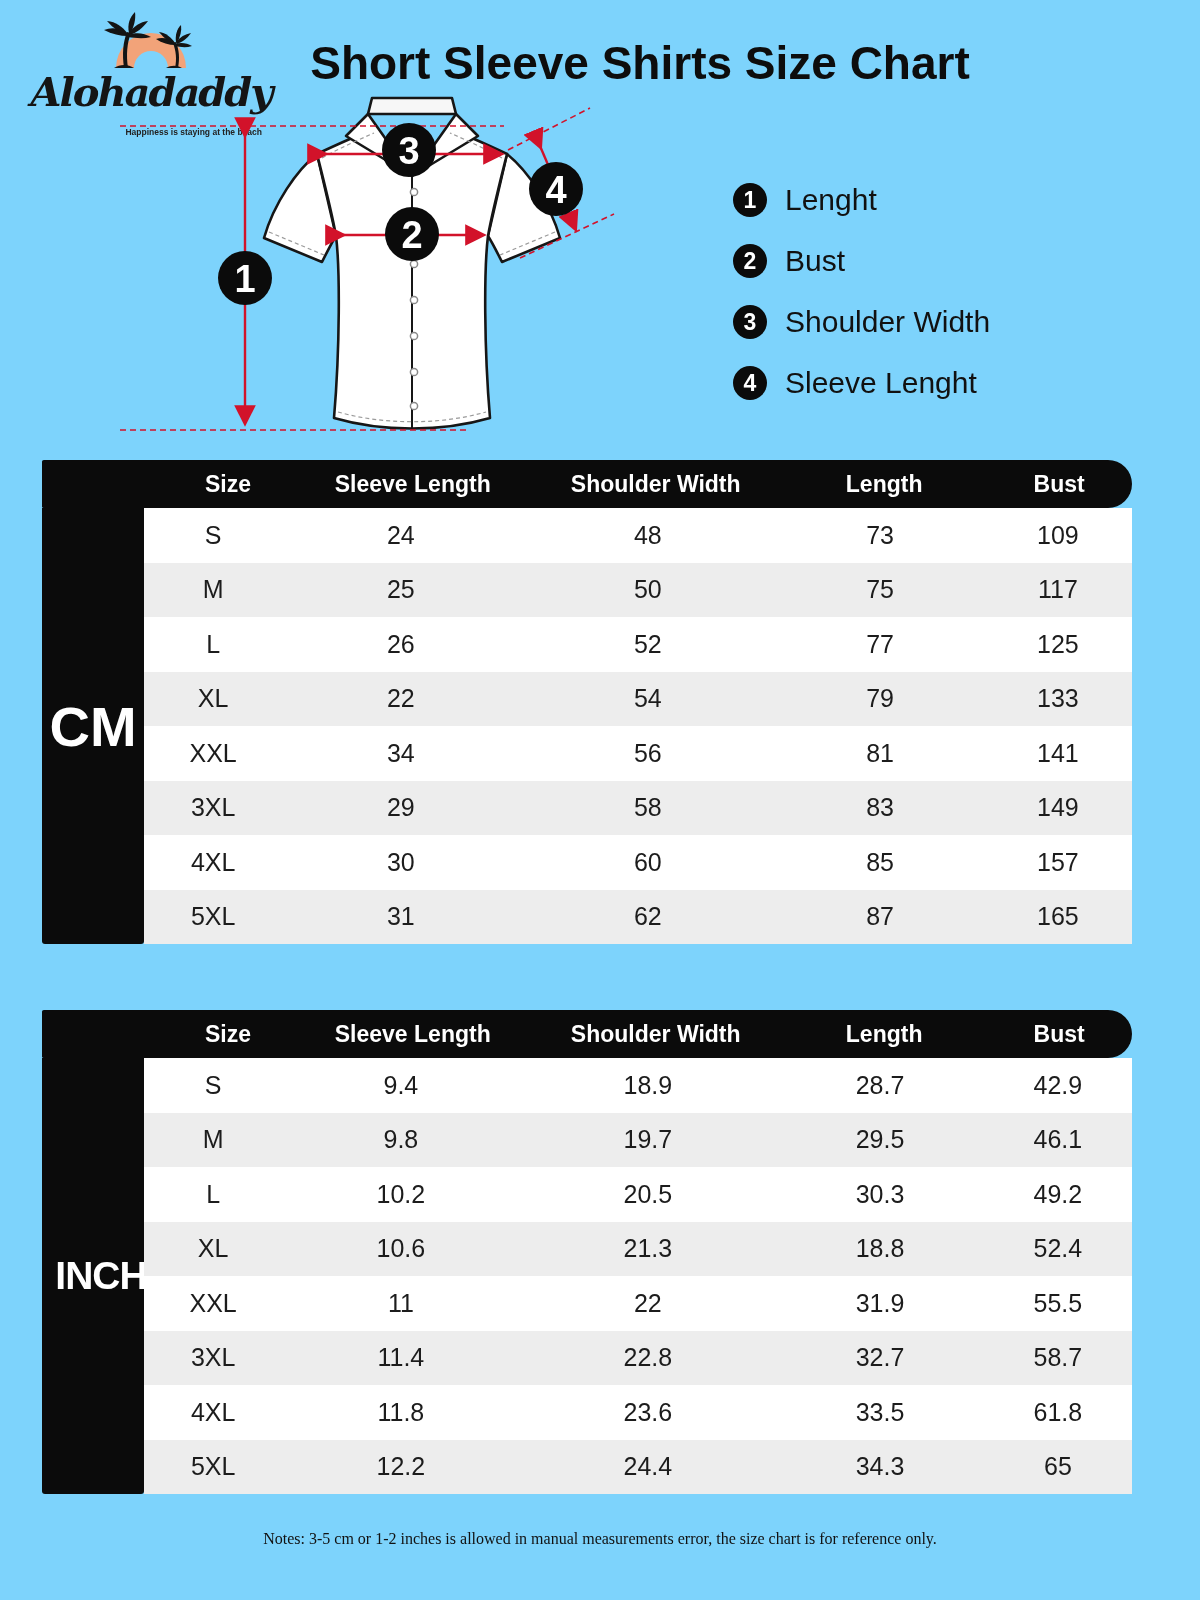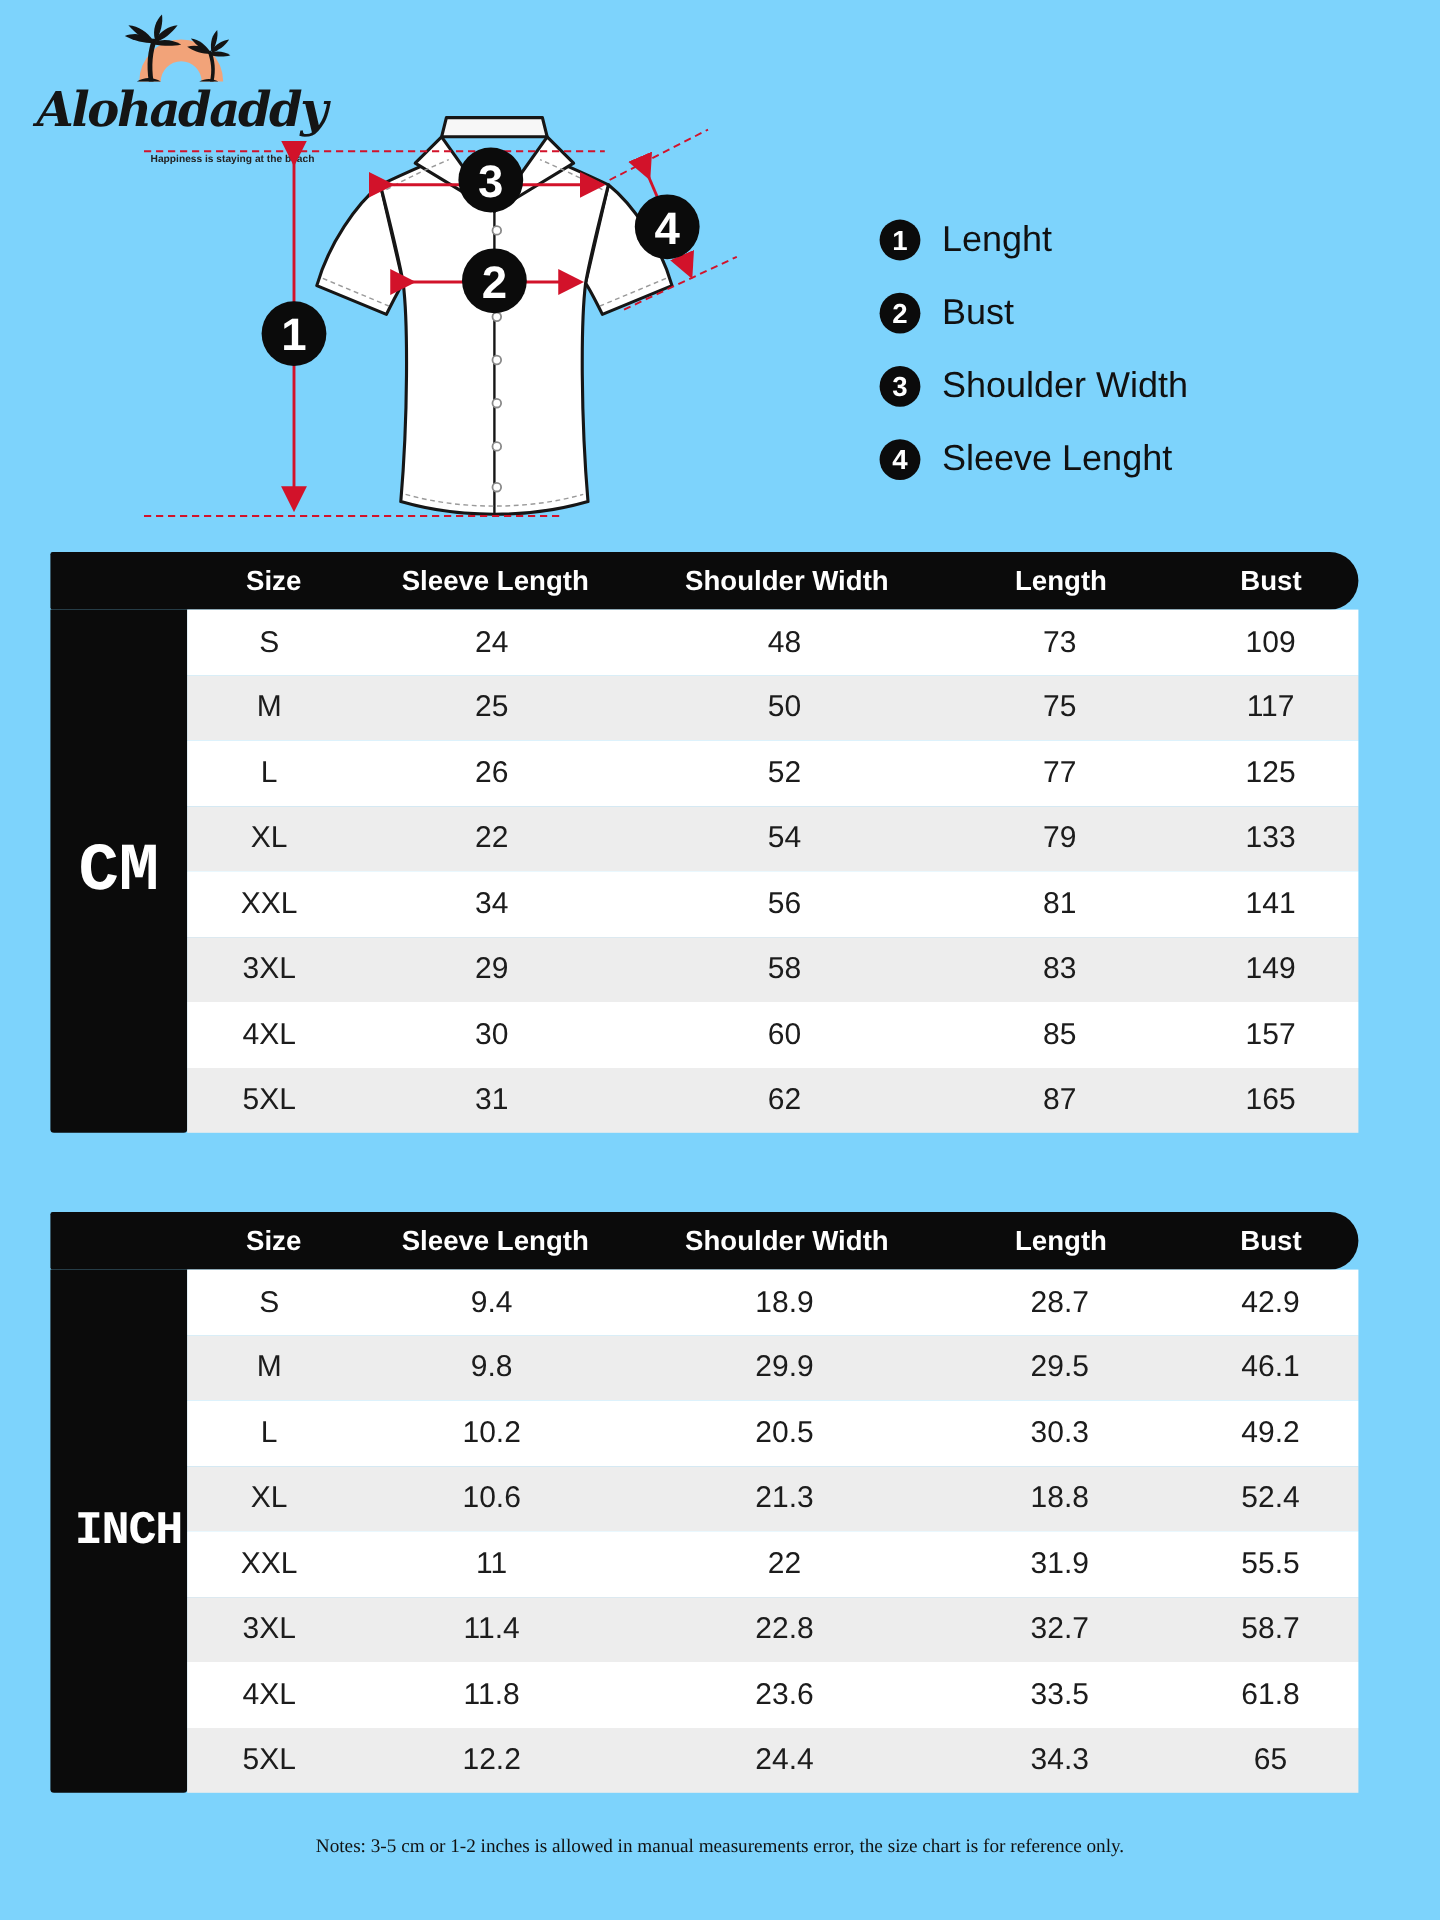--- a/index.html
+++ b/index.html
@@ -21,21 +21,21 @@
   .legend-item { display:flex; align-items:center; gap:18px; height:40px; margin-bottom:21px; }
   .numcircle { width:34px; height:34px; border-radius:50%; background:#0b0b0b; color:#fff; display:flex; align-items:center; justify-content:center; font-size:23px; font-weight:bold; flex:0 0 34px; }
   .legend-label { font-size:30px; color:#111; }
 
   
   .size-table { position:absolute; left:42px; width:1090px; }
   .size-table.cm   { top:460px; }
   .size-table.inch { top:1010px; }
   .st-header { display:grid; grid-template-columns:106px 14fr 24fr 26fr 21fr 15fr; align-items:center; height:48px; background:#0b0b0b; border-radius:2px 26px 26px 2px; color:#fff; font-weight:bold; font-size:23px; text-align:center;padding-left:12px; }
   .st-body { display:flex; }
-  .st-sidebar { width:114px; background:#0b0b0b; color:#fff; display:flex; align-items:center; justify-content:center; font-weight:bold; border-radius:0 0 3px 3px;font-family:Liberation Mono, monospace; }
+  .st-sidebar { width:102px; background:#0b0b0b; color:#fff; display:flex; align-items:center; justify-content:center; font-weight:bold; border-radius:0 0 3px 3px; }
   .cm  .st-sidebar { font-size:56px; letter-spacing:0; }
   .inch .st-sidebar { font-size:39px; letter-spacing:-1px;padding-left:16px; }
   .st-rows { flex:1; }
   .st-row { display:grid; grid-template-columns:14fr 24fr 26fr 21fr 15fr; align-items:center; height:54.5px; text-align:center; font-size:25px; color:#1c1c1c; background:#fff; }
   .st-row:nth-child(even) { background:#ededed; }
 
   
   .notes { position:absolute; left:0; top:1530px; width:1200px; text-align:center; font-size:16px; color:#111;font-family:Liberation Serif, serif; }
 </style>
 </head>
@@ -64,20 +64,21 @@
         <path d="M 90 32 C 89 25 91 19 95 15 C 96 21 94 27 91 33 Z"></path>
         <path d="M 90 32 C 94 27 99 24 105 23 C 101 29 96 32 91 34 Z"></path>
         <path d="M 89 34 C 95 32 101 33 106 36 C 100 38 94 37 89 36 Z"></path>
         <path d="M 80 58 C 85 55 91 55 96 58 Z"></path>
       </g>
     </svg>
     <div class="brand-name">Alohadaddy</div>
     <div class="brand-tagline">Happiness is staying at the beach</div>
   </div>
 
+  <div class="page-title">Short Sleeve Shirts Size Chart</div>
 
   <svg class="diagram" viewBox="0 0 586 364" width="586" height="364">
     <defs>
       <marker id="arr" markerWidth="9" markerHeight="9" refX="7" refY="4.5" orient="auto">
         <path d="M0,0 L9,4.5 L0,9 Z" fill="#d2122a"></path>
       </marker>
     </defs>
 
     <g stroke="#161616" stroke-width="2.6" fill="#fff" stroke-linejoin="round">
 
@@ -241,21 +242,21 @@
           <div class="st-row">
             <span>S</span>
             <span>9.4</span>
             <span>18.9</span>
             <span>28.7</span>
             <span>42.9</span>
           </div>
           <div class="st-row">
             <span>M</span>
             <span>9.8</span>
-            <span>29.9</span>
+            <span>19.7</span>
             <span>29.5</span>
             <span>46.1</span>
           </div>
           <div class="st-row">
             <span>L</span>
             <span>10.2</span>
             <span>20.5</span>
             <span>30.3</span>
             <span>49.2</span>
           </div>

